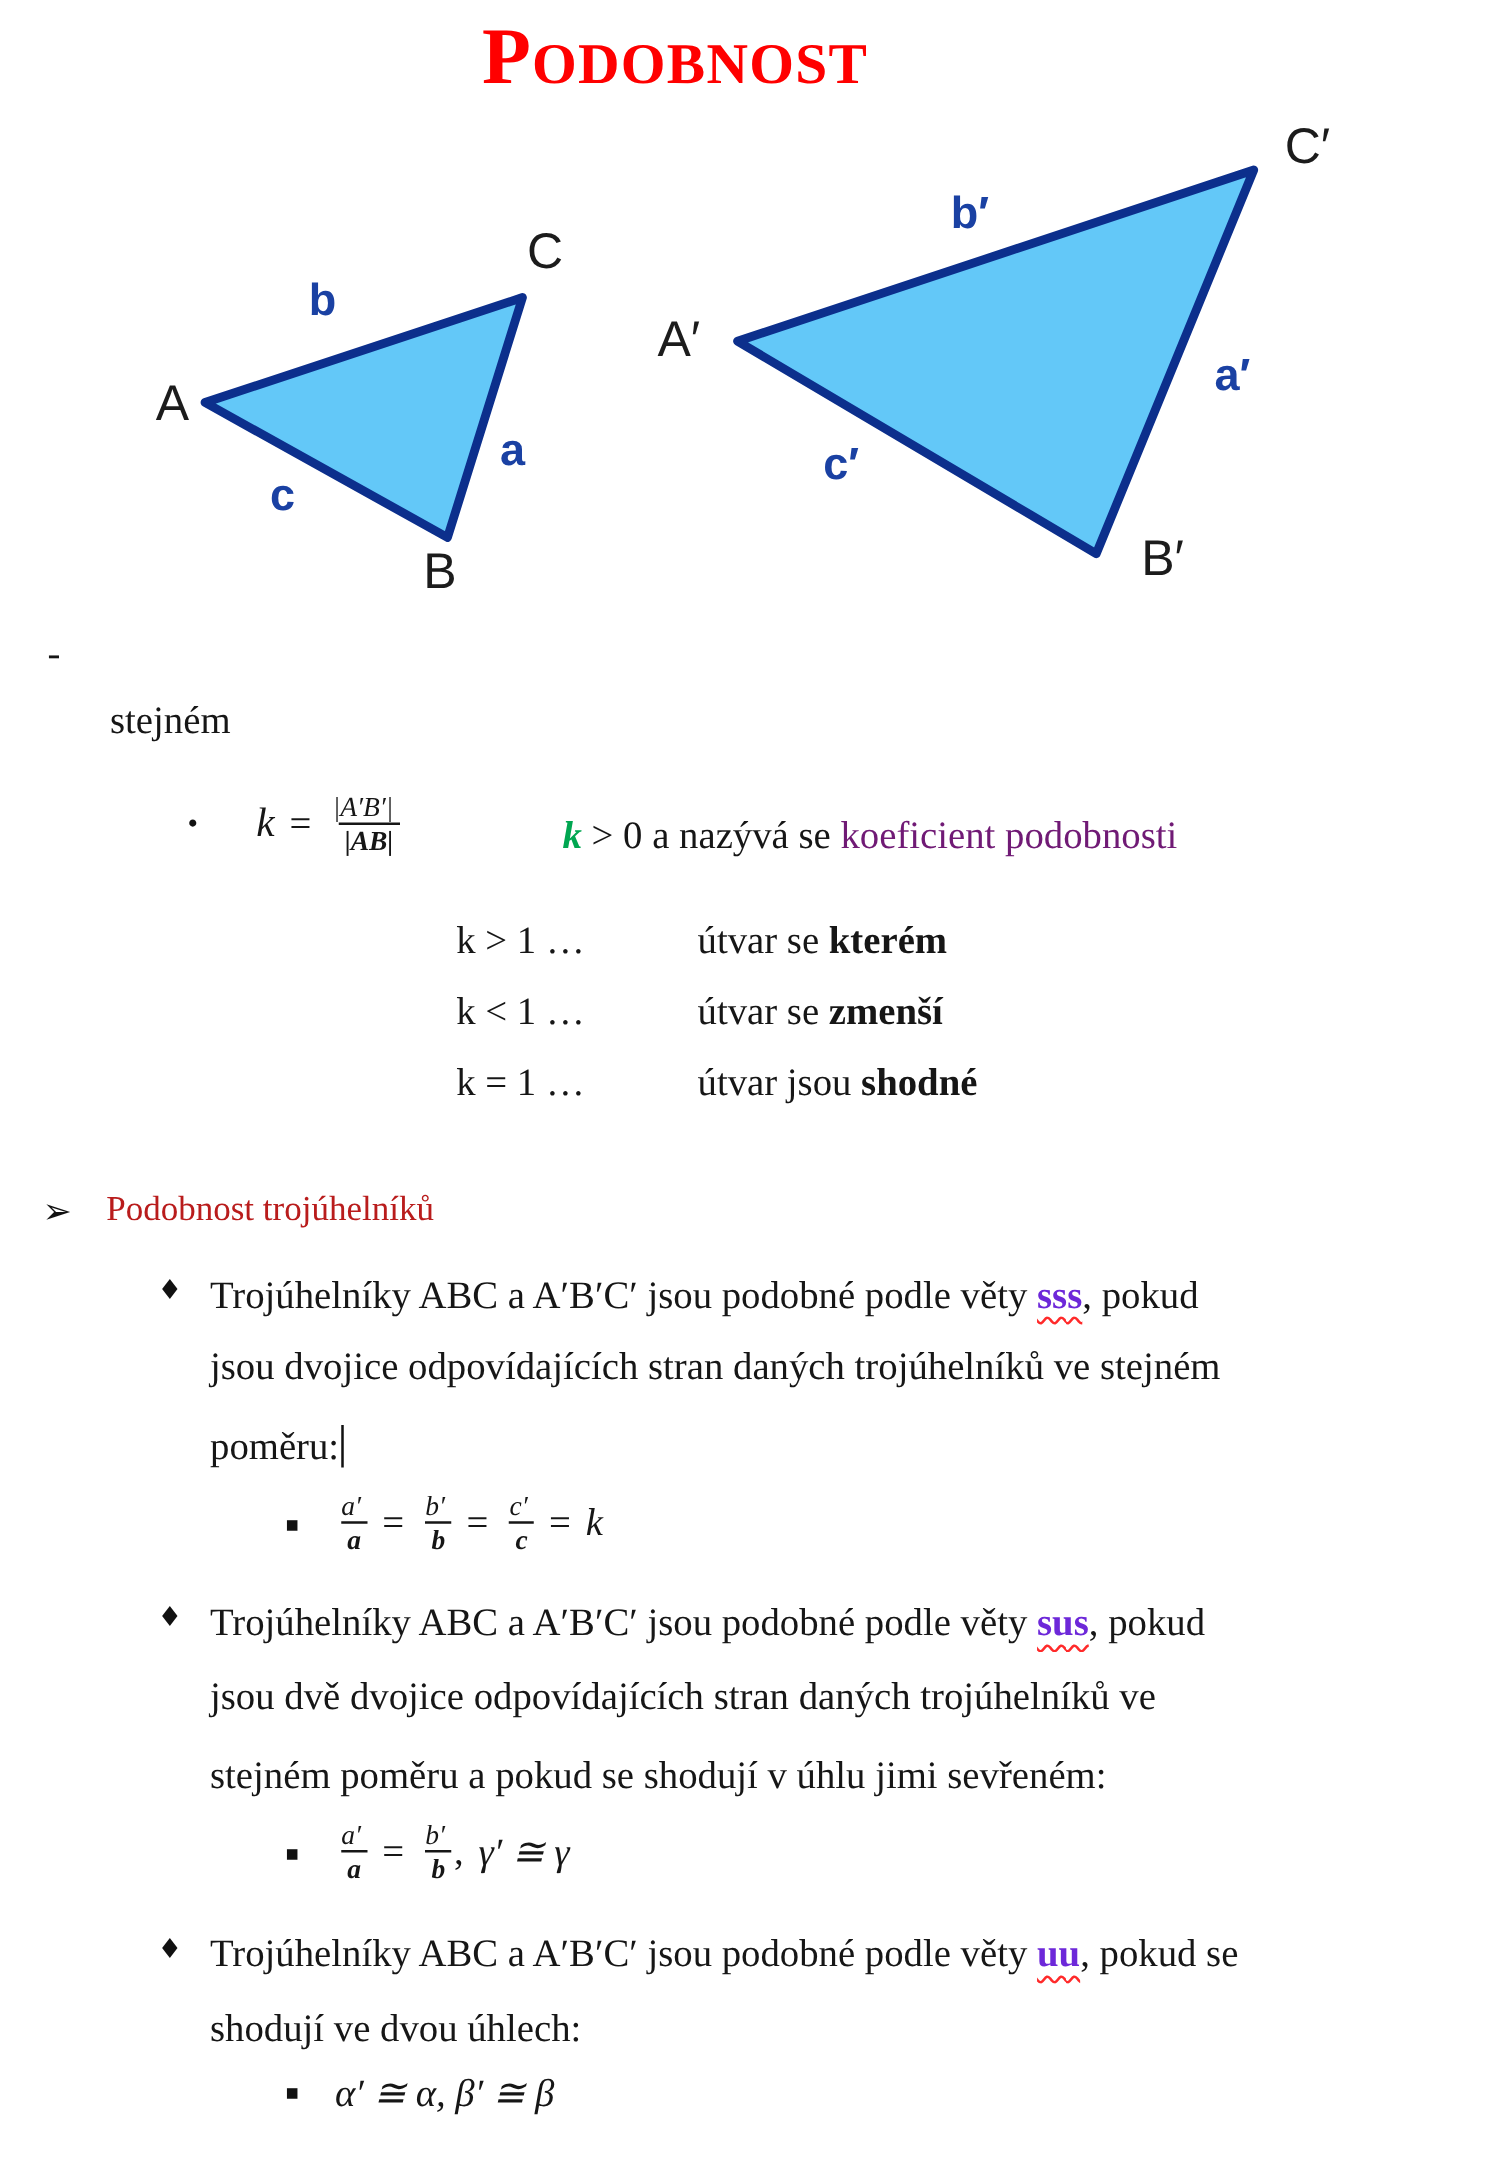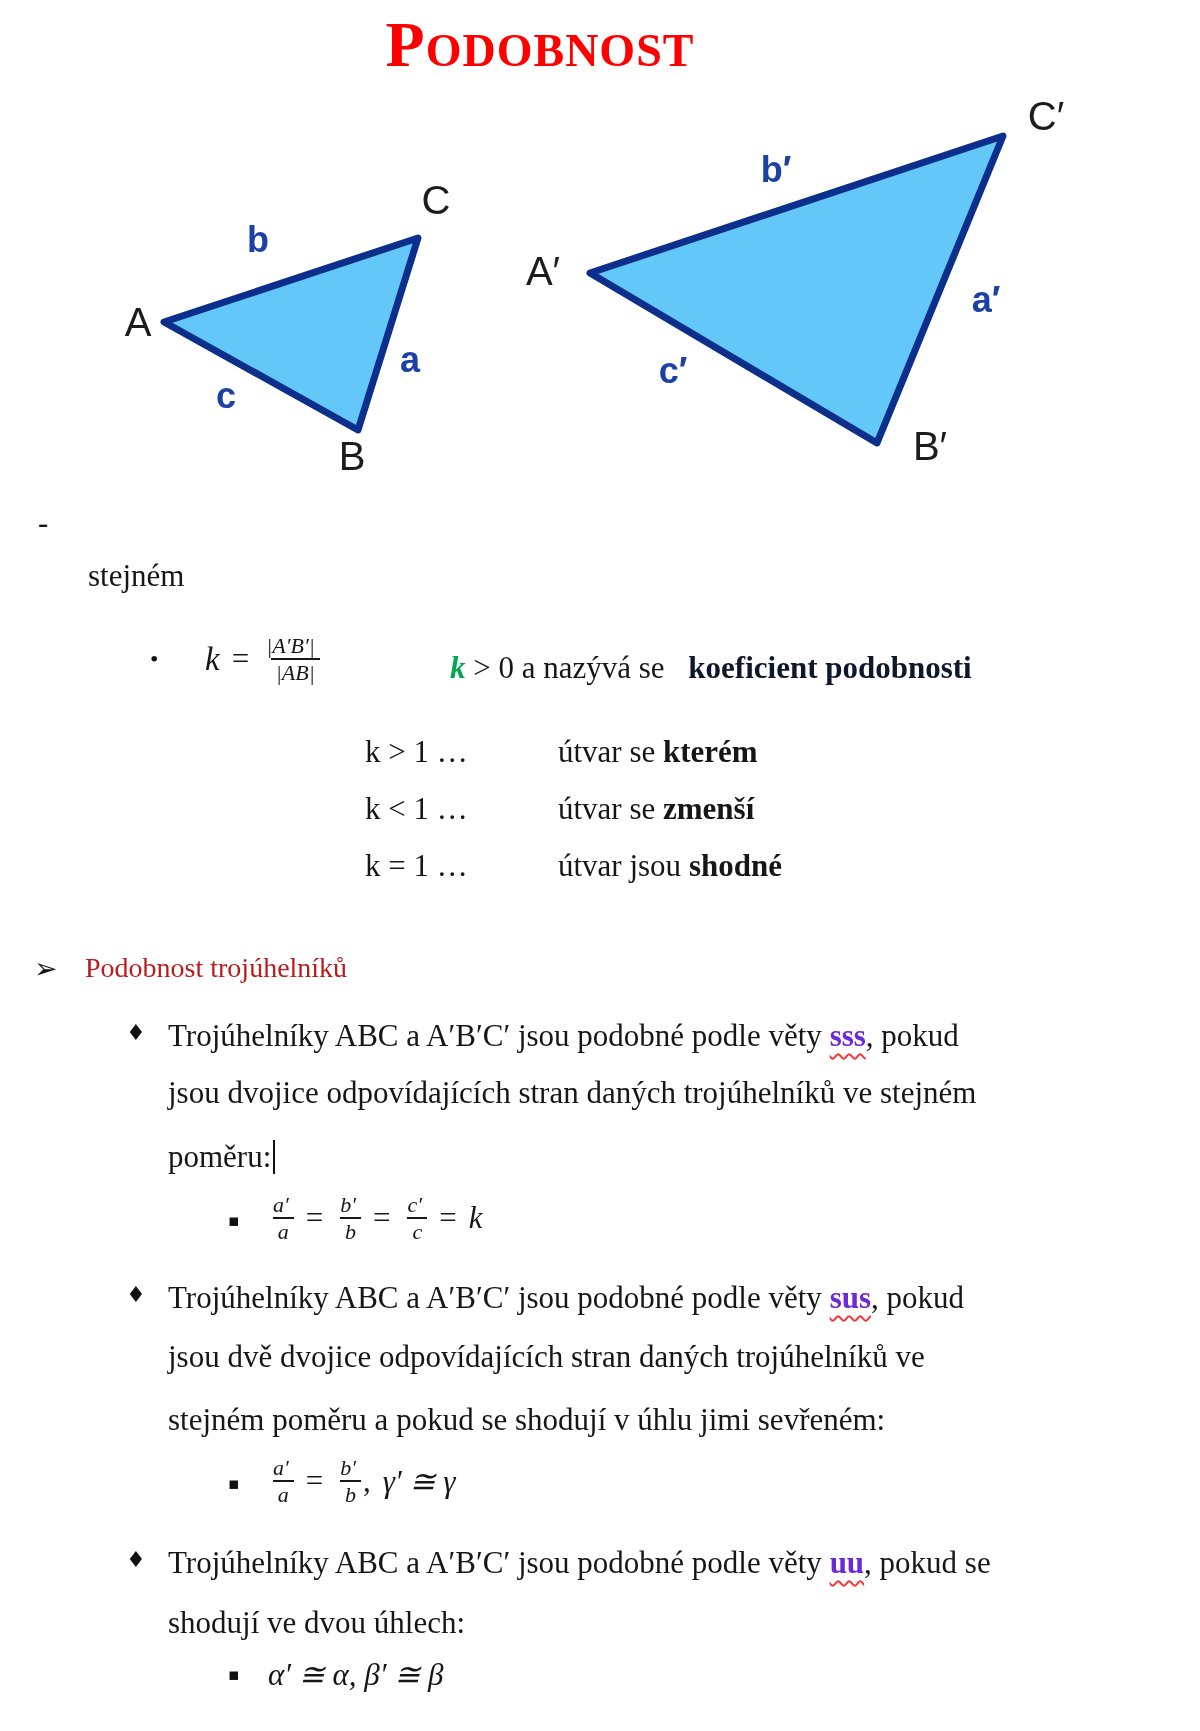--- a/index.html
+++ b/index.html
@@ -13,31 +13,31 @@
   .title::first-letter{font-size:64px;}
   .figure{position:absolute;left:0;top:0;}
   .tri{stroke-width:7;stroke-linejoin:round;}
   .vlabel{font-family:"Liberation Sans","DejaVu Sans",sans-serif;font-size:40px;fill:#1c1c1c;text-anchor:middle;}
   .slabel{font-family:"Liberation Sans","DejaVu Sans",sans-serif;font-size:36px;font-weight:bold;text-anchor:middle;}
   .bullet-dot{font-size:24px;color:#111;}
   .diamond{font-size:22px;color:#111;font-family:"DejaVu Sans",sans-serif;}
   .sq{font-size:17px;color:#111;font-family:"DejaVu Sans",sans-serif;}
   .arrow{font-size:28px;color:#111;font-family:"DejaVu Sans",sans-serif;}
   .heading{font-size:28px;font-weight:normal;color:#b91c1c;font-family:"Liberation Serif",serif;}
-  .green{color:#0f172a;font-weight:bold;margin-left:16px;}
+  .green{color:#701a75;font-weight:normal;}
   .green-k{color:#00a651;font-weight:bold;font-style:italic;}
   .term{color:#6d28d9;font-weight:bold;
         text-decoration-line:underline;text-decoration-style:wavy;
         text-decoration-color:#ff2a2a;text-decoration-thickness:2px;text-underline-offset:7px;}
   .mrow{display:flex;align-items:center;gap:12px;font-family:"Liberation Serif",serif;color:#161616;font-size:31px;}
   .mi{font-style:italic;}
   .big{font-size:33px;}
   .frac{display:inline-flex;flex-direction:column;align-items:flex-end;}
   .frac .n{font-size:22px;line-height:25px;padding:0 5px;font-style:italic;}
-  .frac .d{font-size:22px;line-height:25px;padding:0 5px;border-top:2px solid #161616;font-style:italic;}
+  .frac .d{font-size:22px;line-height:25px;padding:0 5px;border-top:2px solid #161616;font-style:italic;font-weight:bold;}
   .caret{display:inline-block;width:2px;height:34px;background:#111;margin-left:2px;vertical-align:-7px;}
   .ital{font-style:italic;}
 </style>
 </head>
 <body>
 
 <div class="page">
 
   <div class="title">Podobnost</div>
 

